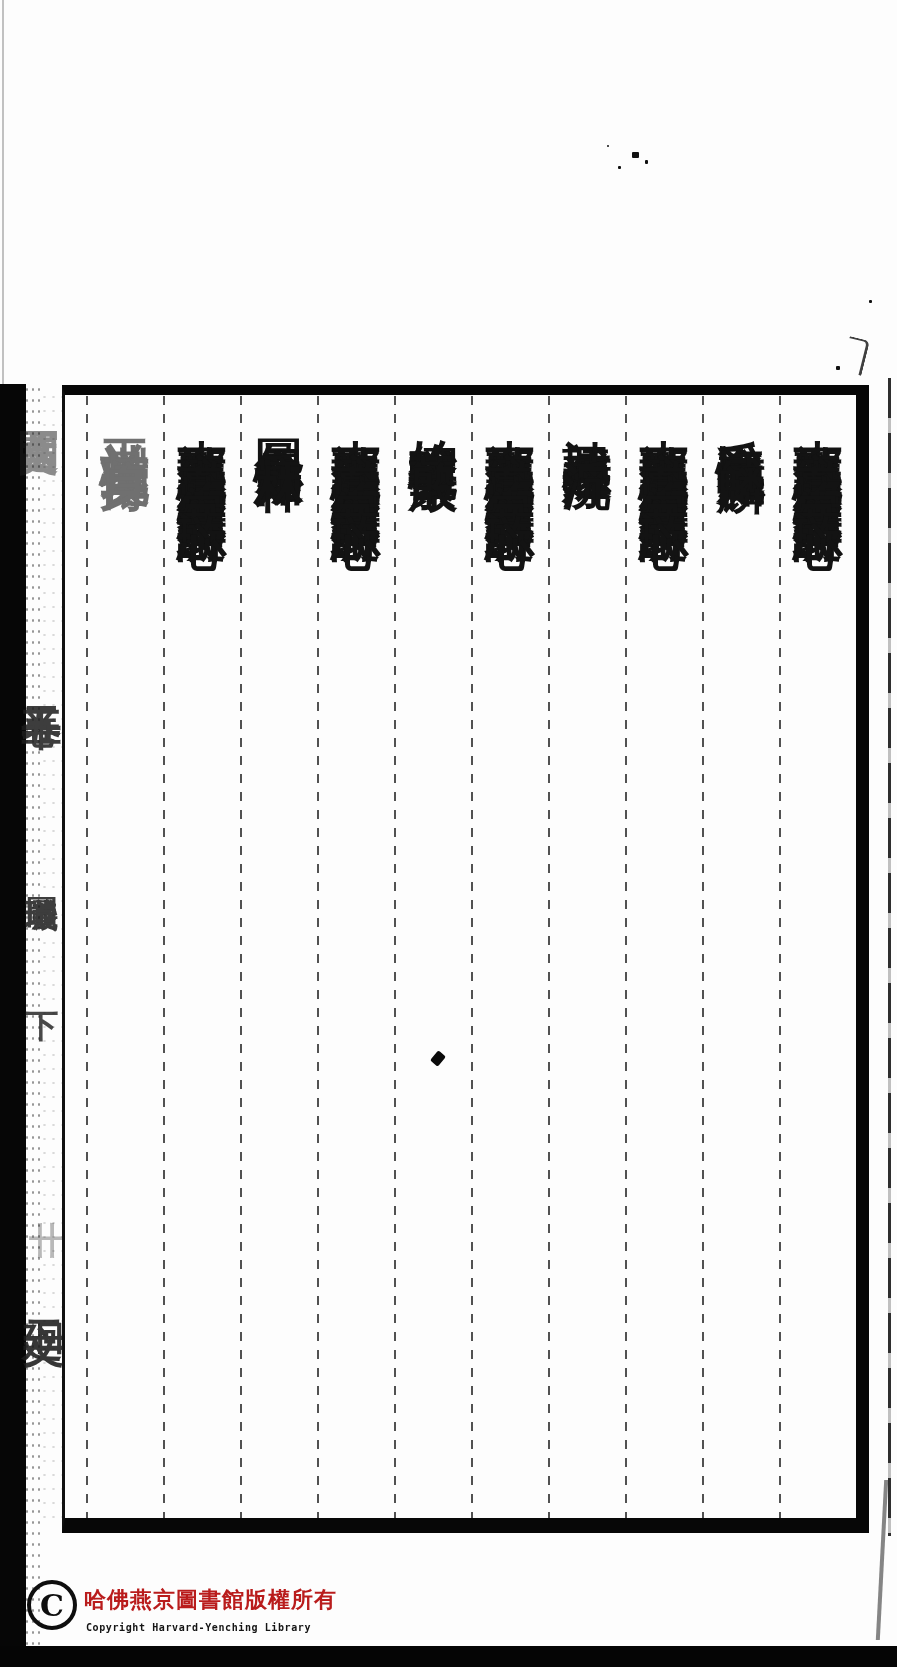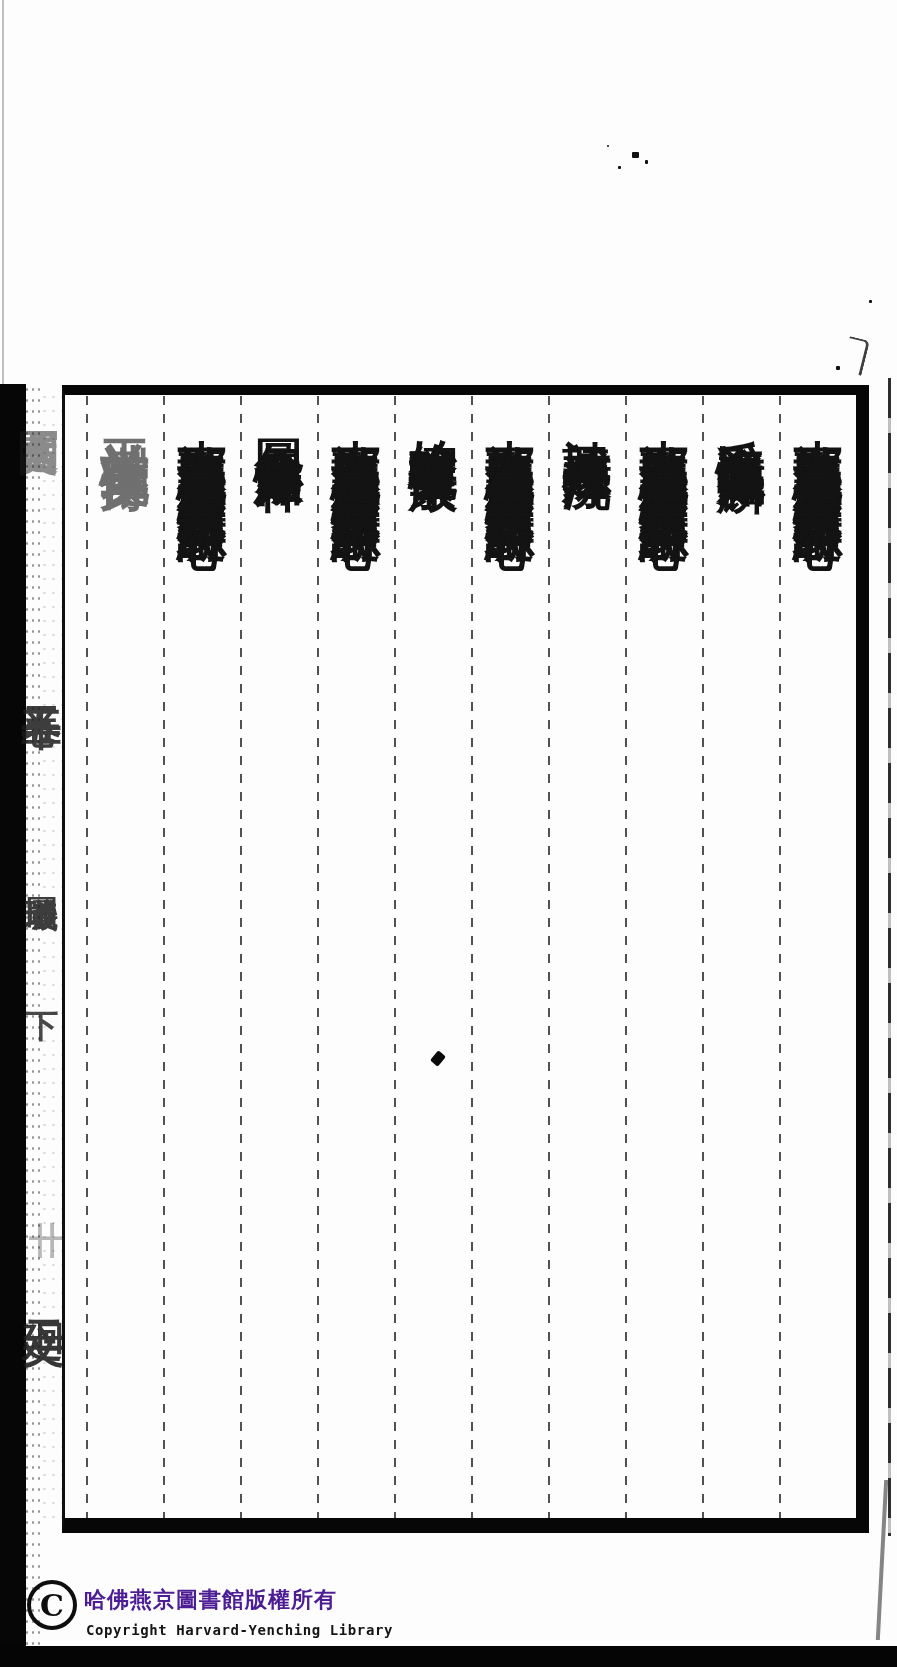--- a/index.html
+++ b/index.html
@@ -79,26 +79,26 @@
   
   .stamp-c{
     position:absolute;left:27px;top:1580px;width:42px;height:42px;
     border:4px solid #0e0e0e;border-radius:50%;
     display:flex;align-items:center;justify-content:center;
     font-size:30px;font-weight:bold;color:#0e0e0e;
     font-family:"DejaVu Serif","Liberation Serif",serif;
   }
   .stamp-zh{
     position:absolute;left:84px;top:1585px;
-    font-size:22px;font-weight:bold;letter-spacing:1px;color:#4c1d95;
+    font-size:22px;font-weight:bold;letter-spacing:1px;color:#b91c1c;
     font-family:"DejaVu Sans","Liberation Sans",sans-serif;
   }
   .stamp-en{
     position:absolute;left:86px;top:1622px;
-    font-size:14px;font-weight:bold;letter-spacing:.6px;color:#151515;
+    font-size:10px;font-weight:bold;letter-spacing:.6px;color:#151515;
     font-family:"DejaVu Sans Mono","Liberation Mono",monospace;
   }
 </style>
 </head>
 <body>
 
 <div class="page">
 
   <div class="edge-line-topleft"></div>
   <div class="gutter-band"></div>

